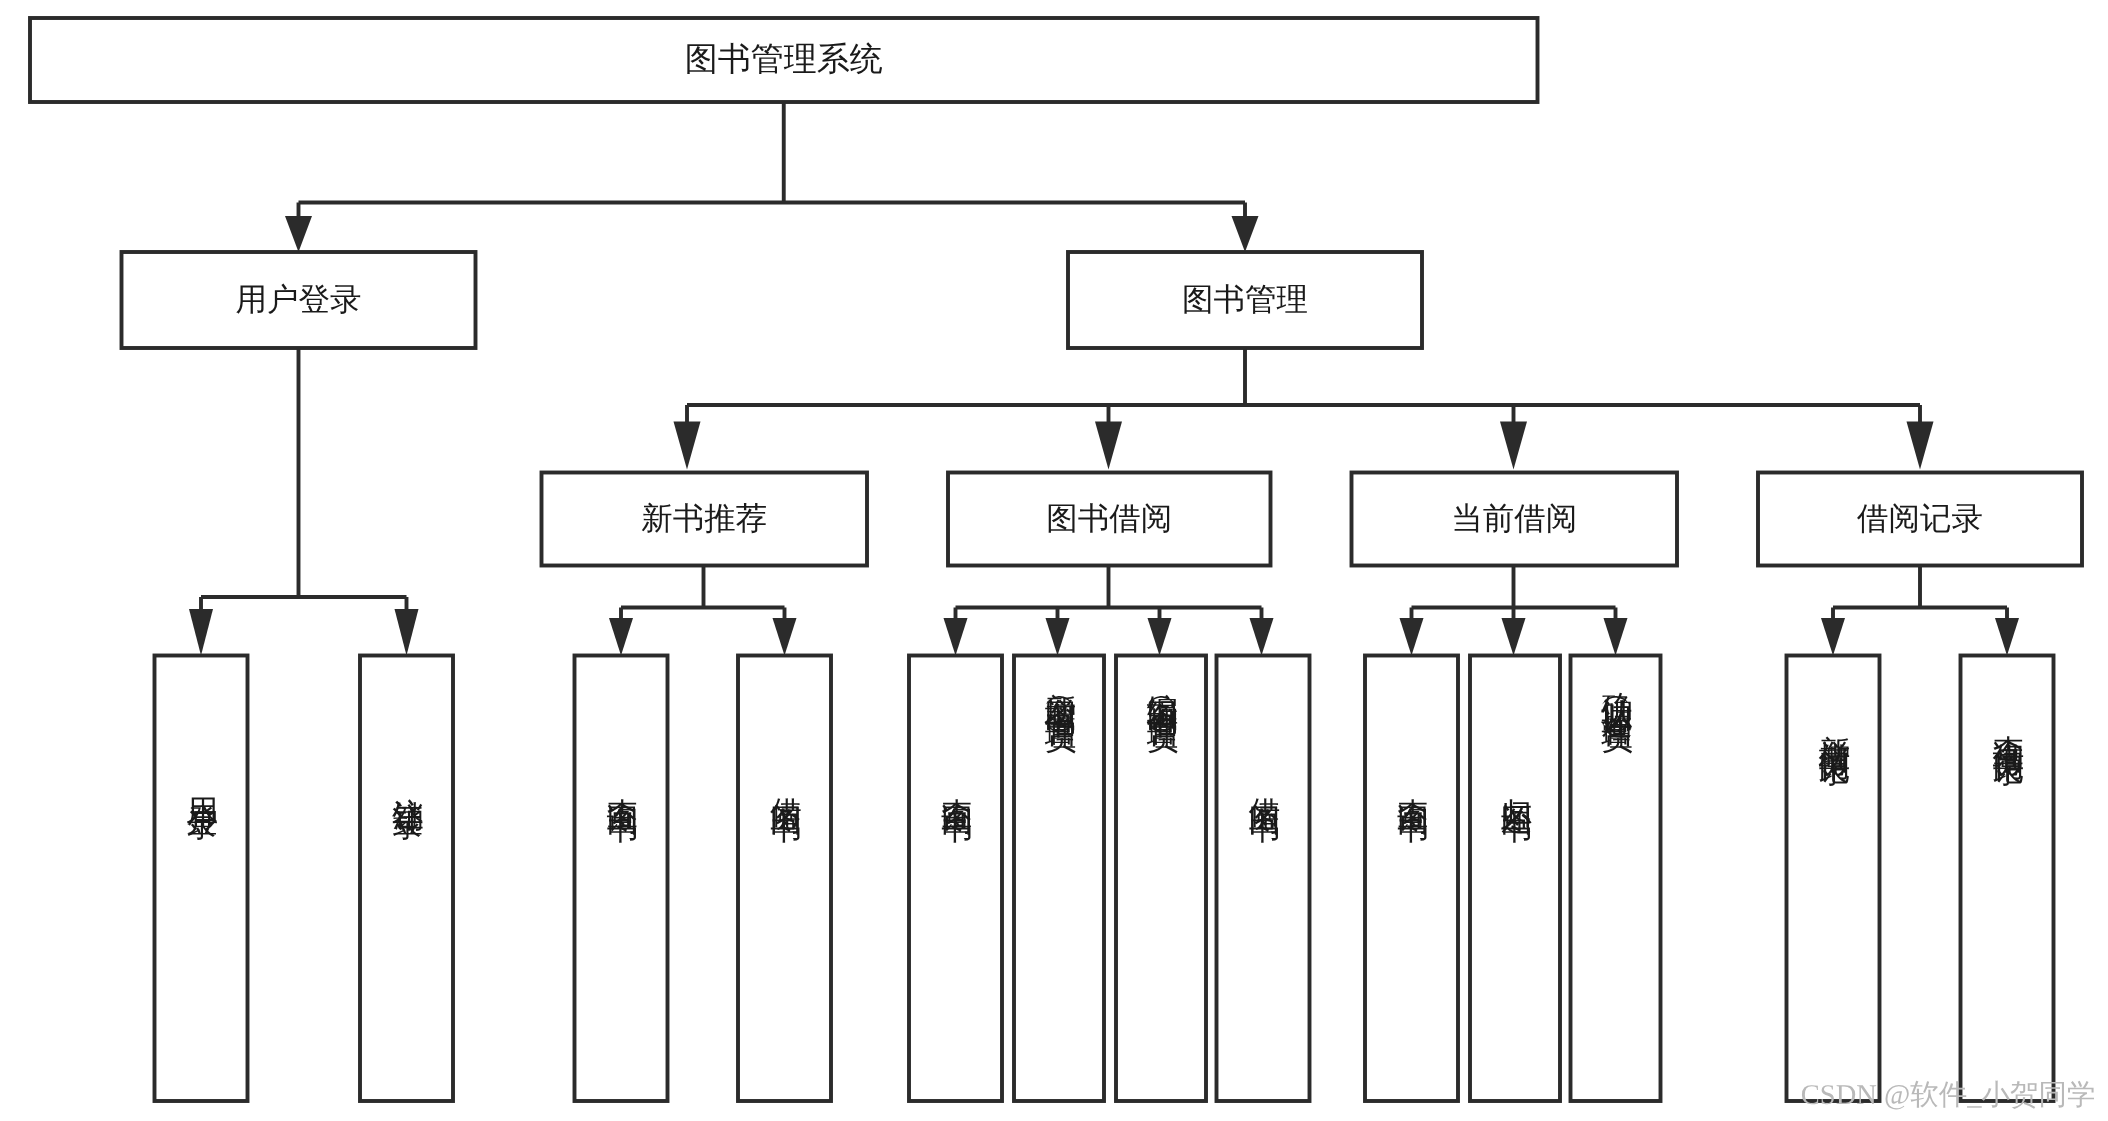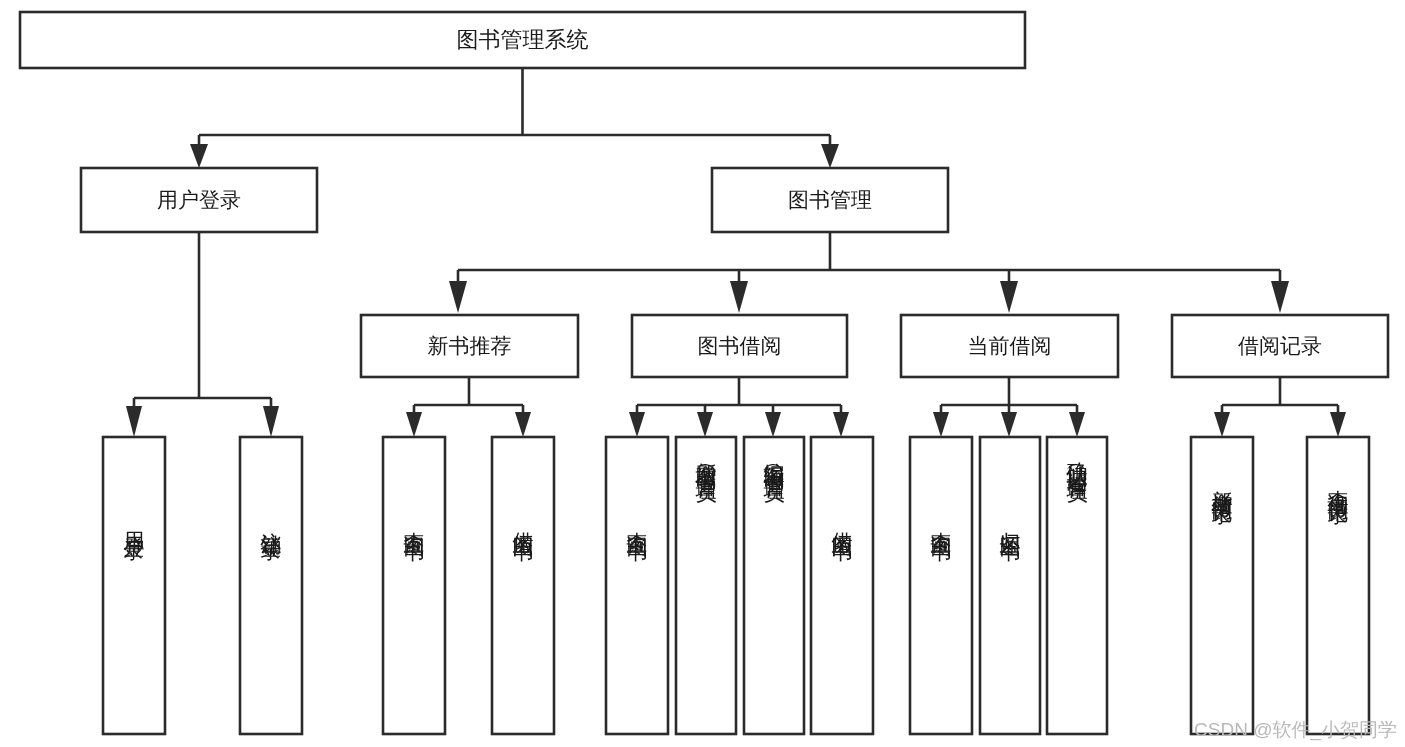--- a/index.html
+++ b/index.html
@@ -70,21 +70,21 @@
     font-size: 21px;
     line-height: 1.14;
     color: #1a1a1a;
     letter-spacing: 3px;
     white-space: nowrap;
   }
   .watermark {
     position: absolute;
     right: 8px;
     bottom: 4px;
-    font-family: Liberation Sans, sans-serif;
+    font-family: Liberation Serif, serif;
     font-size: 19px;
     color: #b9b9b9;
     white-space: nowrap;
     user-select: none;
   }
 </style>
 </head>
 <body>
 
 <div id="diagram-root">

